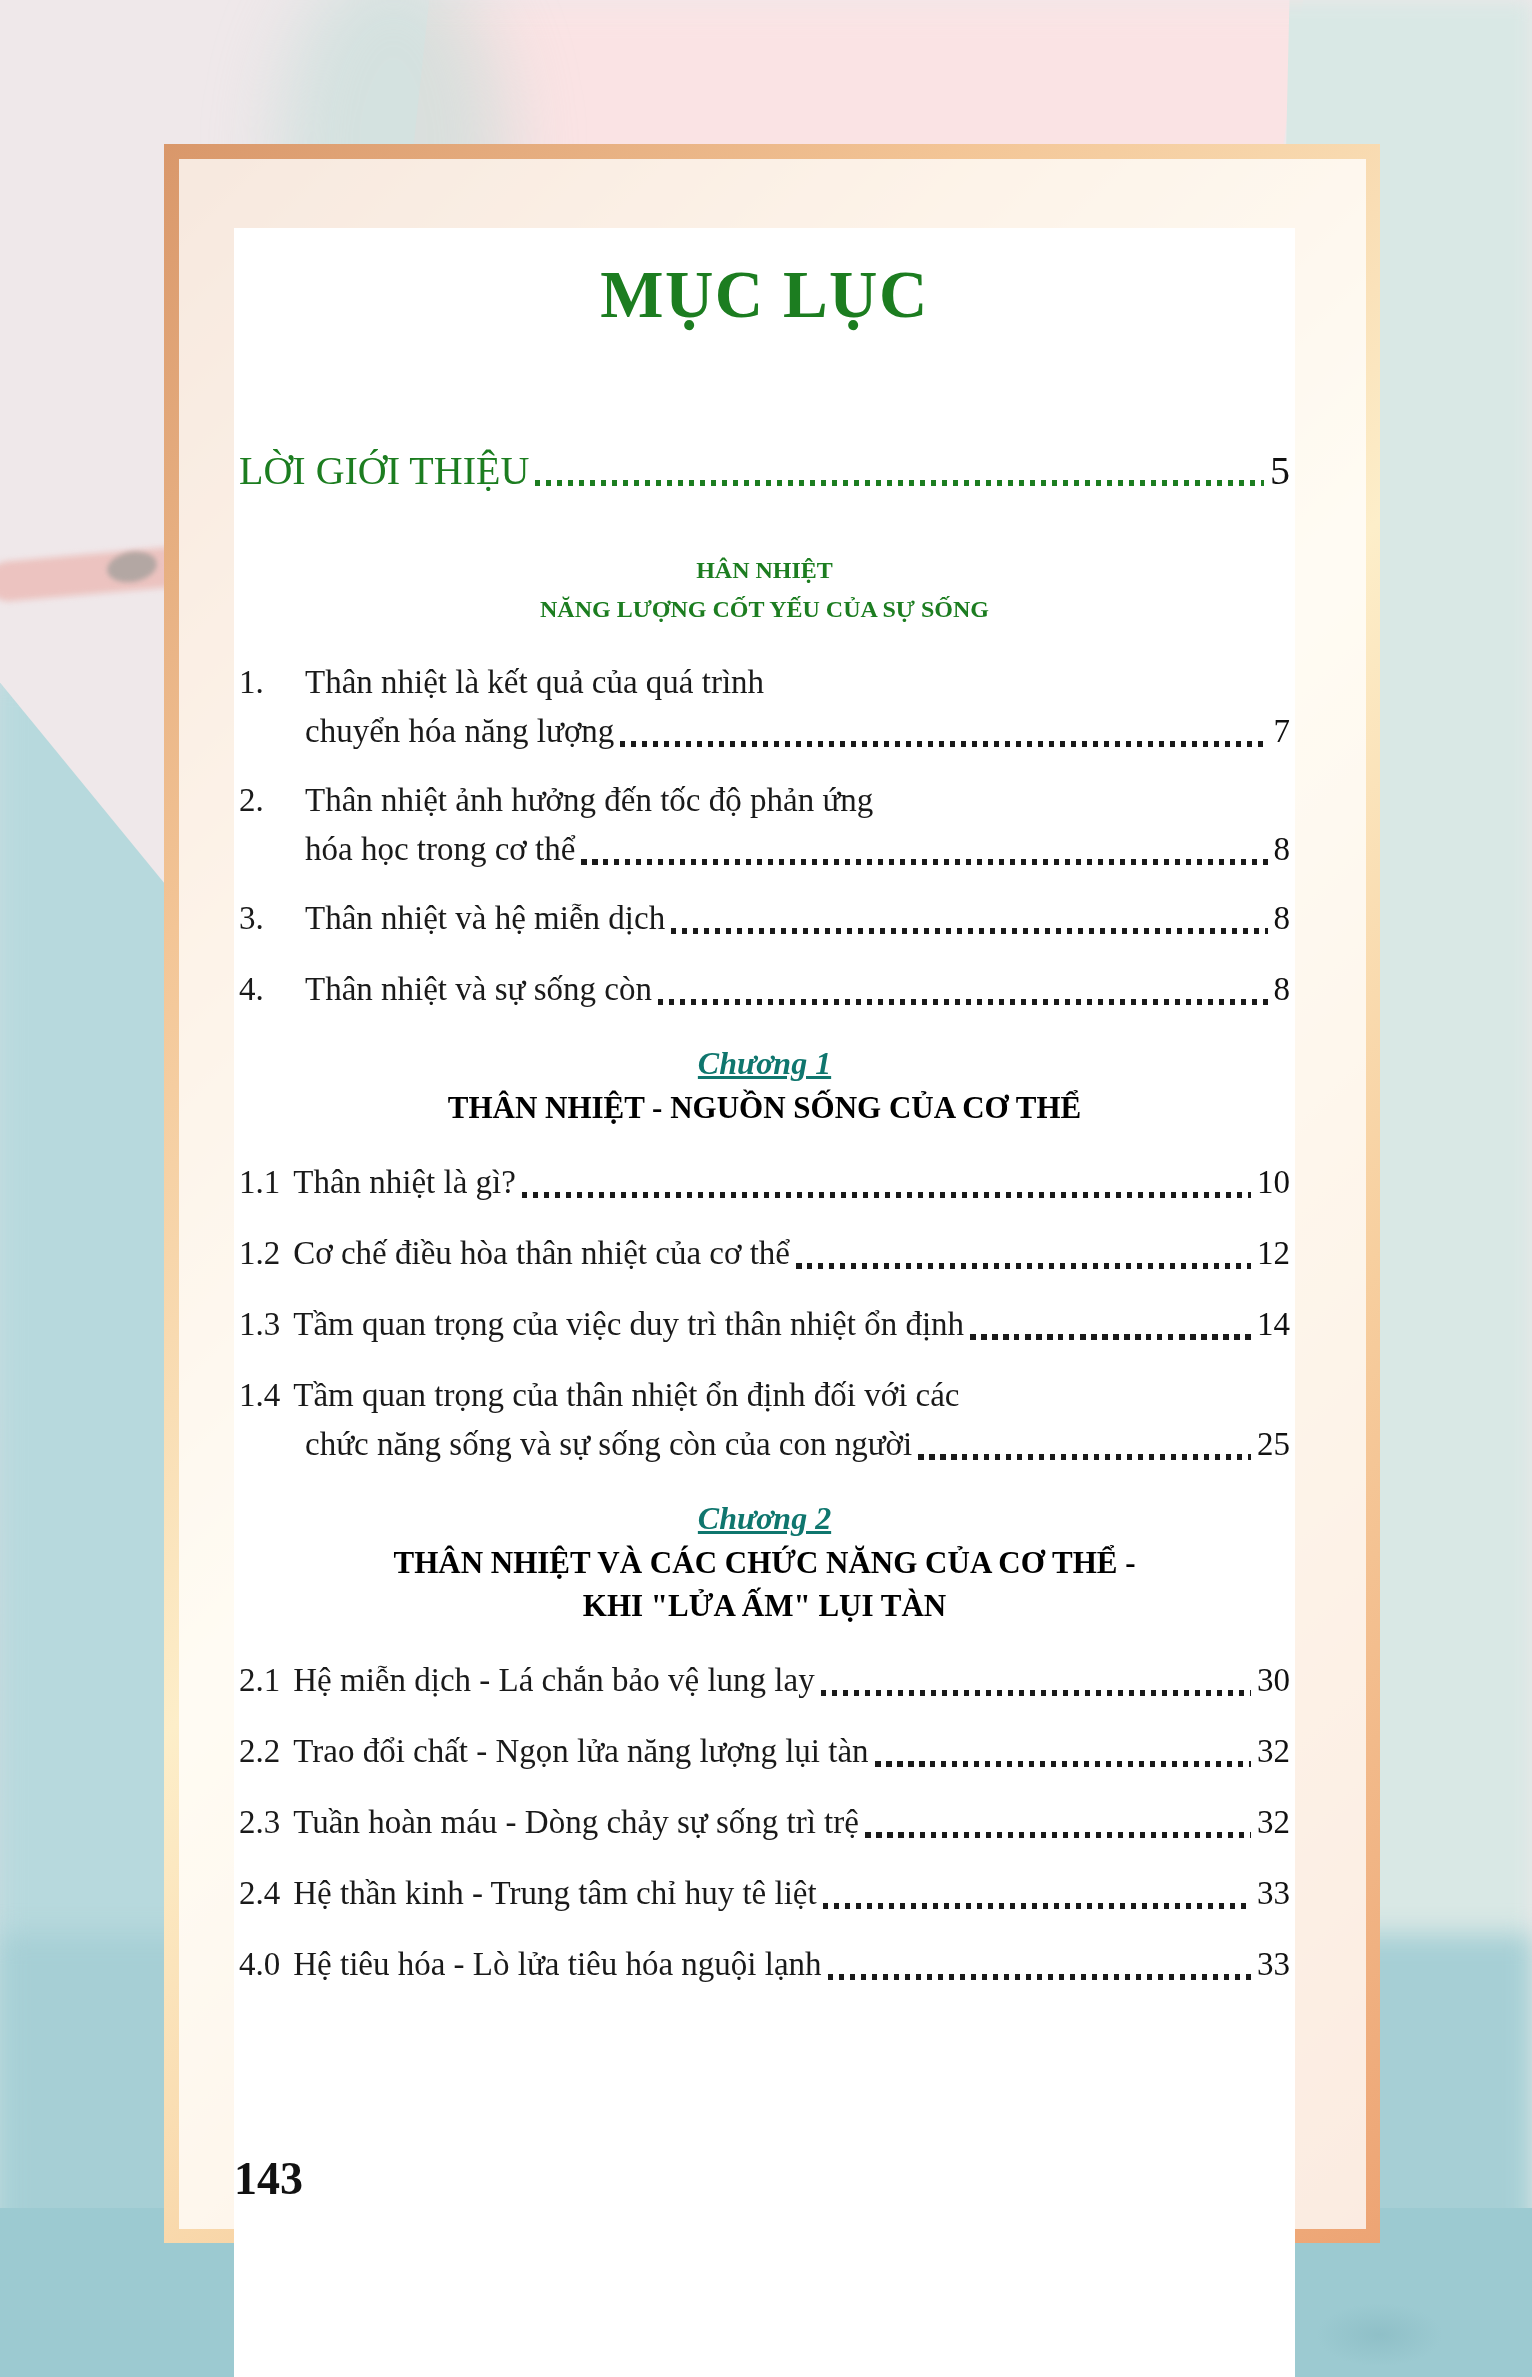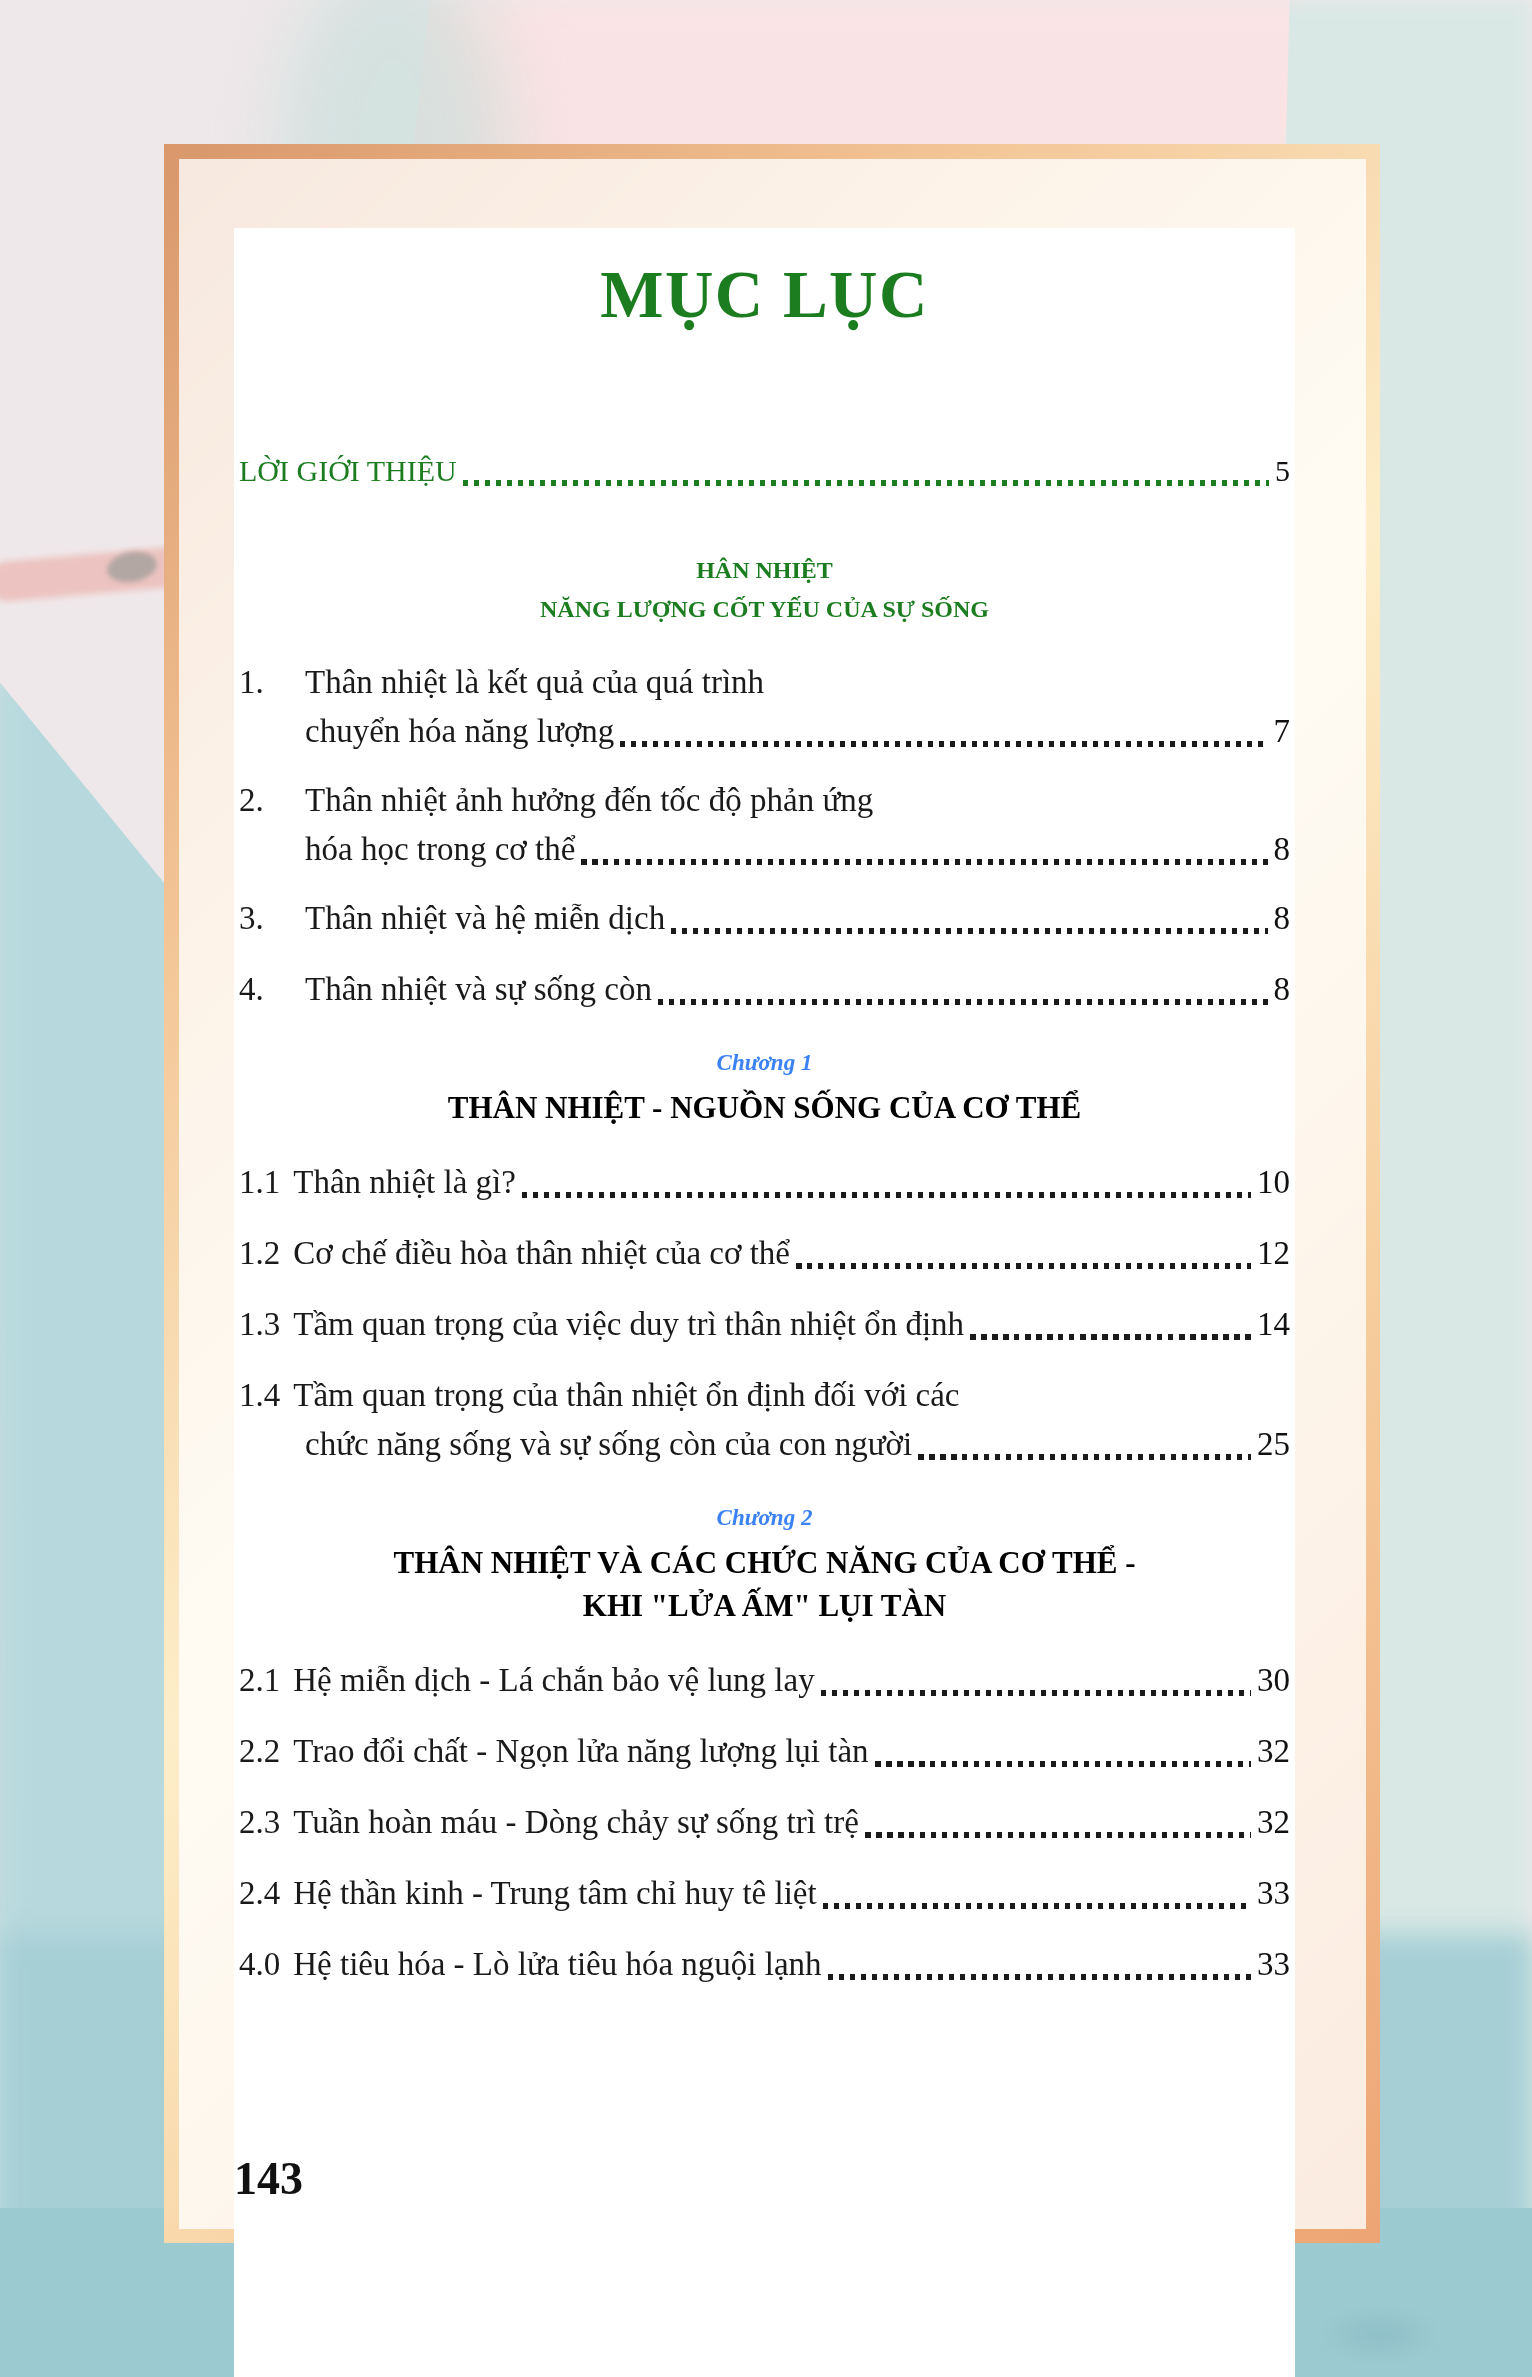--- a/index.html
+++ b/index.html
@@ -39,24 +39,24 @@
          background:linear-gradient(135deg,#d9976a 0%,#f3c596 24%,#fdeec9 48%,#f7cf9f 70%,#eda474 100%);}
   .frame-inner{position:absolute;inset:14.5px;background:rgba(255,255,255,.78);}
   .panel{left:234px;top:228px;width:1061px;height:2160px;background:#ffffff;z-index:6;
          padding:14px 5px 0 5px;box-sizing:border-box;overflow:hidden;}
   .footer-num{left:234px;top:2152px;width:1061px;z-index:7;
          font-size:46px;font-weight:bold;color:#111;}
 
   
   .page-title{margin:15px 0 114px 0;text-align:center;font-size:67px;line-height:75px;
          font-weight:bold;color:#1c7d20;letter-spacing:1.5px;}
-  .intro-row{display:flex;font-size:30px;line-height:49px;color:#1c7d20;margin-bottom:56px;margin-top:41px;}
+  .intro-row{display:flex;font-size:40px;line-height:49px;color:#1c7d20;margin-bottom:56px;margin-top:41px;}
   .sec-head{ text-align:center;font-size:24px;line-height:39px;font-weight:bold;color:#1c7d20;margin-bottom:29px;}
   .chap{ text-align:center;margin:26px 0 29px 0;}
-  .chap-label{font-size:23px;line-height:46px;font-weight:bold;font-style:italic;color:#3b82f6;}
+  .chap-label{font-size:32px;line-height:46px;font-weight:bold;font-style:italic;color:#0f766e;text-decoration:underline;}
   .chap-title{font-size:31px;line-height:43px;font-weight:bold;color:#000000;}
 
   .entry{display:flex;font-size:33px;line-height:49px;margin-bottom:22px;}
   .entry2{margin-bottom:20px;font-size:33px;line-height:49px;}
   .entry2 .row{display:flex;}
   .num-w{flex:0 0 66px;}
   .num-d{margin-right:13px;white-space:nowrap;}
   .indent{padding-left:66px;}
   .txt{white-space:nowrap;}
   .pg{margin-left:2px;white-space:nowrap;color:#111;}

